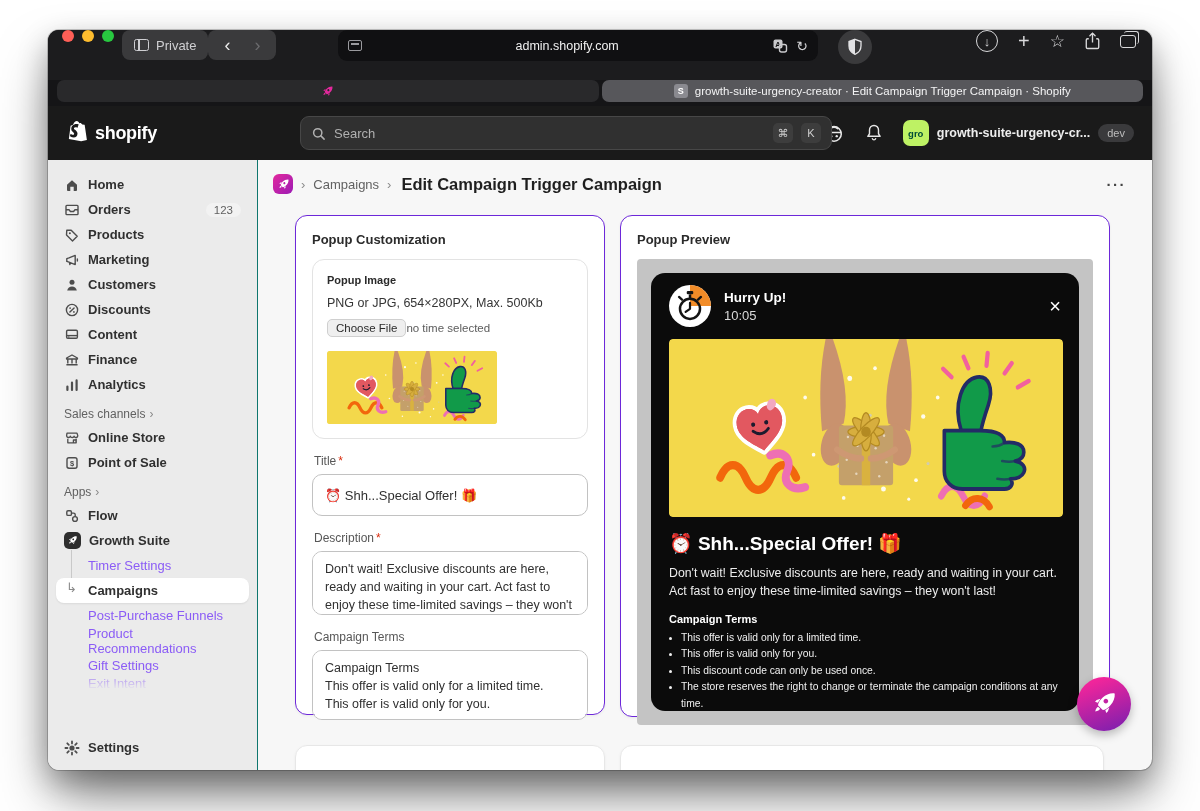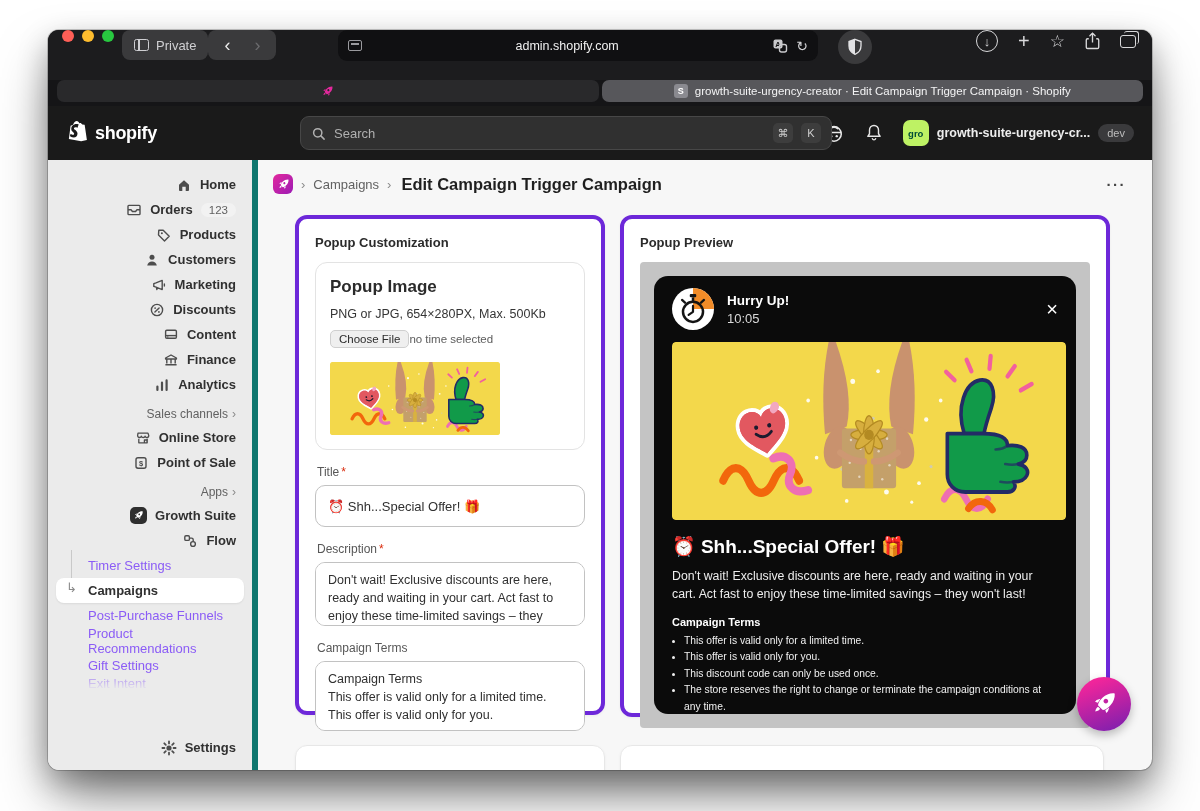--- a/index.html
+++ b/index.html
@@ -50,21 +50,21 @@
   .searchbar input::placeholder { color:#b0b0b0; }
   .kbd { width:20px; height:20px; background:#3d3d3d; border-radius:5px; color:#cfcfcf; font-size:11px; display:flex; align-items:center; justify-content:center; }
   .topbar-right { margin-left:auto; display:flex; align-items:center; gap:20px; }
   .avatar { width:26px; height:26px; border-radius:7px; background:#bef264; color:#004d36; font-size:9.5px; font-weight:bold; display:flex; align-items:center; justify-content:center; }
   .store-chip { display:flex; align-items:center; gap:8px; }
   .store-name { color:#ededed; font-size:12.5px; font-weight:bold; }
   .env-badge { background:#3a3a3c; color:#bdbdbd; font-size:11px; padding:3px 9px; border-radius:10px;text-align:center; }
 
   
   .admin-body { display:flex; height:610px; background:#f7f7f7; }
-  .sidebar { width:210px; background:#ebebeb; border-right:6px solid #0f766e; padding:12px 8px 10px; display:flex; flex-direction:column; font-size:13px; position:relative;align-items:flex-end; }
+  .sidebar { width:210px; background:#ebebeb; border-right:1px solid #0f766e; padding:12px 8px 10px; display:flex; flex-direction:column; font-size:13px; position:relative; }
   .nav-item { display:flex; align-items:center; gap:8px; padding:4px 8px; border-radius:8px; color:#303030; font-weight:bold; height:25px; }
   .nav-item .ic { width:16px; height:16px; flex:none; display:flex; align-items:center; justify-content:center; color:#4d4d4d; }
   .badge { margin-left:auto; background:#f2f2f2; color:#616161; font-weight:normal; font-size:11.5px; padding:1px 8px; border-radius:9px; }
   .section-label { display:flex; align-items:center; gap:4px; color:#616161; font-size:12px; padding:10px 8px 4px; }
   .section-label .chev { font-size:12px; color:#8a8a8a; }
   .gs-children { position:relative; }
   .gs-children::before { content:""; position:absolute; left:15px; top:-3px; height:52px; border-left:1.5px solid #c9c9c9; }
   .child-item { position:relative; display:flex; align-items:center; padding:4px 8px 4px 32px; height:25px; color:#8b5cf6; font-weight:normal; border-radius:8px; }
   .child-item.active { background:#fff; color:#303030; font-weight:bold; box-shadow:0 1px 2px rgba(0,0,0,.08); }
   .child-item .sub-arrow { position:absolute; left:10px; top:2px; color:#8a8a8a; font-size:13px; font-weight:normal; }
@@ -75,27 +75,27 @@
   
   .main { flex:1; position:relative; overflow:hidden; }
   .page-header { height:48px; display:flex; align-items:center; padding:0 26px 0 15px; gap:8px; }
   .app-icon { width:20px; height:20px; border-radius:6px; background:linear-gradient(135deg,#e3299d,#9c1bb5); display:flex; align-items:center; justify-content:center; }
   .crumb { color:#616161; font-size:13px; }
   .crumb-chev { color:#8a8a8a; font-size:13px; }
   .page-title { color:#1f1f1f; font-size:16.5px; font-weight:bold; margin-left:2px; }
   .ellipsis-btn { margin-left:auto; color:#444; font-size:15px; font-weight:bold; letter-spacing:1.5px; }
 
   .columns { display:flex; gap:15px; margin:7px 0 0 37px; }
-  .card { background:#fff; border:4px solid #6d28d9; border-radius:12px; box-shadow:0 1px 3px rgba(0,0,0,.05); padding:16px; }
+  .card { background:#fff; border:1px solid #6d28d9; border-radius:12px; box-shadow:0 1px 3px rgba(0,0,0,.05); padding:16px; }
   .card.customize { width:310px; height:500px; }
   .card.preview { width:490px; height:502px; }
   .card-heading { font-size:13px; font-weight:bold; color:#2b2b2b; margin-bottom:12px; }
 
   .imagebox { border:1px solid #e3e3e3; border-radius:12px; padding:14px; }
-  .imagebox h4 { font-size:17px; font-weight:bold; color:#2b2b2b; margin-bottom:10px; }
+  .imagebox h4 { font-size:11px; font-weight:bold; color:#2b2b2b; margin-bottom:10px; }
   .hint { font-size:12.5px; color:#353535; margin-bottom:9px; }
   .filerow { display:flex; align-items:center; }
   .choose-btn { background:#efefef; border:1px solid #cfcfcf; border-radius:5px; font-size:11.5px; color:#2b2b2b; padding:2px 8px; font-family:inherit; }
   .file-status { font-size:11.5px; color:#5c5c5c; }
   .thumb { margin-top:14px; width:170px; height:73px; display:block; border-radius:2px; }
 
   .field-label { font-size:12px; color:#575757; margin:15px 2px 6px; }
   .field-label .star { color:#d92c0d; margin-left:2px; }
   .text-input { width:100%; height:42px; border:1px solid #c2c2c2; border-radius:10px; padding:0 12px; font-size:13px; color:#303030; font-family:inherit; background:#fff; outline:none; }
   .text-area { width:100%; border:1px solid #c2c2c2; border-radius:10px; padding:8px 12px; font-size:12.5px; line-height:1.45; color:#303030; font-family:inherit; background:#fff; resize:none; outline:none; display:block; }
@@ -351,34 +351,34 @@
               <svg width="16" height="16" viewBox="0 0 16 16">
                 <path d="M2.8 3.2h4.4l6 6-4.7 4.7-6-6z" fill="none" stroke="#4d4d4d" stroke-width="1.4" stroke-linejoin="round"></path>
                 <circle cx="5.9" cy="6.3" r="1" fill="#4d4d4d"></circle>
               </svg>
             </span>
           <span>Products</span>
         </div>
         <div class="nav-item">
           <span class="ic">
               <svg width="16" height="16" viewBox="0 0 16 16">
+                <path d="M2.8 6.6v2.8l2.2.7 6.2 2.5V3.4L5 5.9zM5.4 10.4l.6 2.8" fill="none" stroke="#4d4d4d" stroke-width="1.4" stroke-linejoin="round"></path>
+                <path d="M12.8 6.6c.9.4.9 2.4 0 2.8" fill="none" stroke="#4d4d4d" stroke-width="1.4"></path>
+              </svg>
+            </span>
+          <span>Marketing</span>
+        </div>
+        <div class="nav-item">
+          <span class="ic">
+              <svg width="16" height="16" viewBox="0 0 16 16">
                 <circle cx="8" cy="5.2" r="2.5" fill="#4d4d4d"></circle>
                 <path d="M3.2 13.4c.6-2.7 2.4-4 4.8-4s4.2 1.3 4.8 4z" fill="#4d4d4d"></path>
               </svg>
             </span>
           <span>Customers</span>
-        </div>
-        <div class="nav-item">
-          <span class="ic">
-              <svg width="16" height="16" viewBox="0 0 16 16">
-                <path d="M2.8 6.6v2.8l2.2.7 6.2 2.5V3.4L5 5.9zM5.4 10.4l.6 2.8" fill="none" stroke="#4d4d4d" stroke-width="1.4" stroke-linejoin="round"></path>
-                <path d="M12.8 6.6c.9.4.9 2.4 0 2.8" fill="none" stroke="#4d4d4d" stroke-width="1.4"></path>
-              </svg>
-            </span>
-          <span>Marketing</span>
         </div>
         <div class="nav-item">
           <span class="ic">
               <svg width="16" height="16" viewBox="0 0 16 16">
                 <circle cx="8" cy="8" r="5.6" fill="none" stroke="#4d4d4d" stroke-width="1.4"></circle>
                 <line x1="5.9" y1="10.1" x2="10.1" y2="5.9" stroke="#4d4d4d" stroke-width="1.4" stroke-linecap="round"></line>
                 <circle cx="6.1" cy="6.1" r=".9" fill="#4d4d4d"></circle>
                 <circle cx="9.9" cy="9.9" r=".9" fill="#4d4d4d"></circle>
               </svg>
             </span>
@@ -431,36 +431,36 @@
               </svg>
             </span>
           <span>Point of Sale</span>
         </div>
 
         <div class="section-label">
           <span>Apps</span>
           <span class="chev">›</span>
         </div>
         <div class="nav-item">
+          <span class="ic">
+              <svg width="16" height="16" viewBox="0 0 16 16">
+                <rect x="2.8" y="2.8" width="4.6" height="4.6" rx="1.2" fill="none" stroke="#4d4d4d" stroke-width="1.4"></rect>
+                <circle cx="11" cy="11" r="2.4" fill="none" stroke="#4d4d4d" stroke-width="1.4"></circle>
+                <path d="M7.4 5.1h2.2c.9 0 1.6.7 1.6 1.6v1.9" fill="none" stroke="#4d4d4d" stroke-width="1.4"></path>
+              </svg>
+            </span>
+          <span>Flow</span>
+        </div>
+        <div class="nav-item">
           <span class="ic" style="background:#2e2e2e;border-radius:5px;width:17px;height:17px;">
               <svg width="11" height="11" viewBox="0 0 24 24">
                 <use href="#i-rocket" fill="#ffffff"></use>
               </svg>
             </span>
           <span>Growth Suite</span>
-        </div>
-        <div class="nav-item">
-          <span class="ic">
-              <svg width="16" height="16" viewBox="0 0 16 16">
-                <rect x="2.8" y="2.8" width="4.6" height="4.6" rx="1.2" fill="none" stroke="#4d4d4d" stroke-width="1.4"></rect>
-                <circle cx="11" cy="11" r="2.4" fill="none" stroke="#4d4d4d" stroke-width="1.4"></circle>
-                <path d="M7.4 5.1h2.2c.9 0 1.6.7 1.6 1.6v1.9" fill="none" stroke="#4d4d4d" stroke-width="1.4"></path>
-              </svg>
-            </span>
-          <span>Flow</span>
         </div>
 
         <div class="gs-children">
           <div class="child-item">
             <span>Timer Settings</span>
           </div>
           <div class="child-item active">
             <span class="sub-arrow">↳</span>
             <span>Campaigns</span>
           </div>

